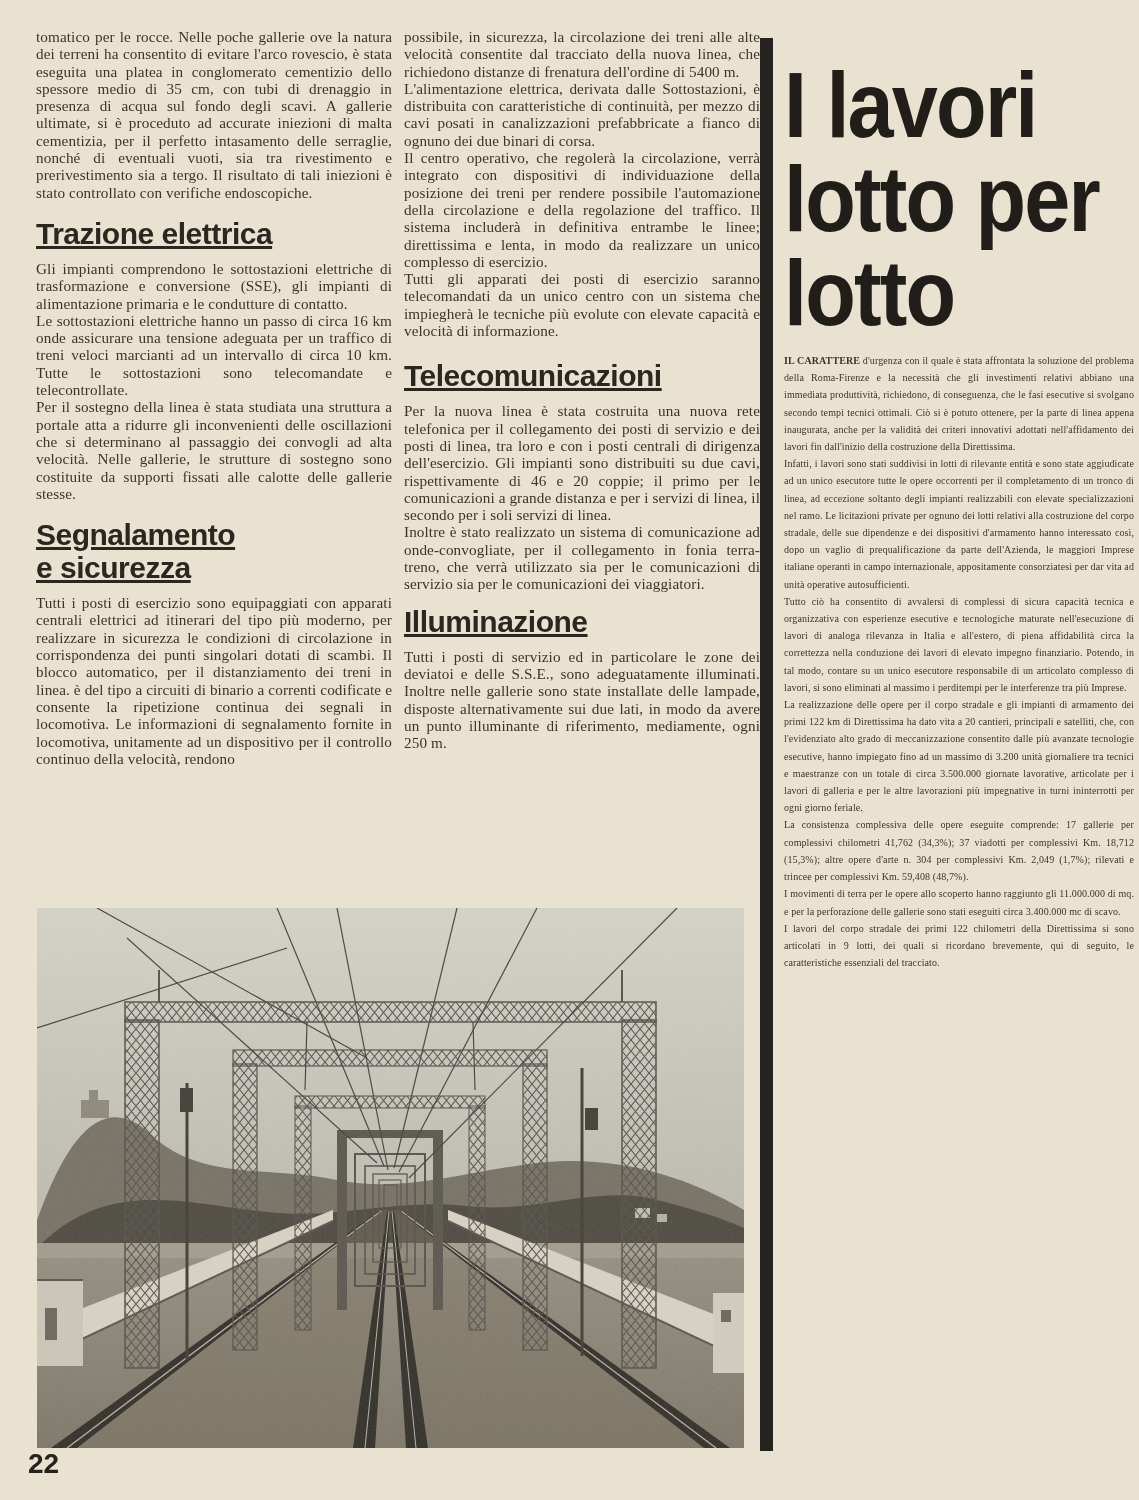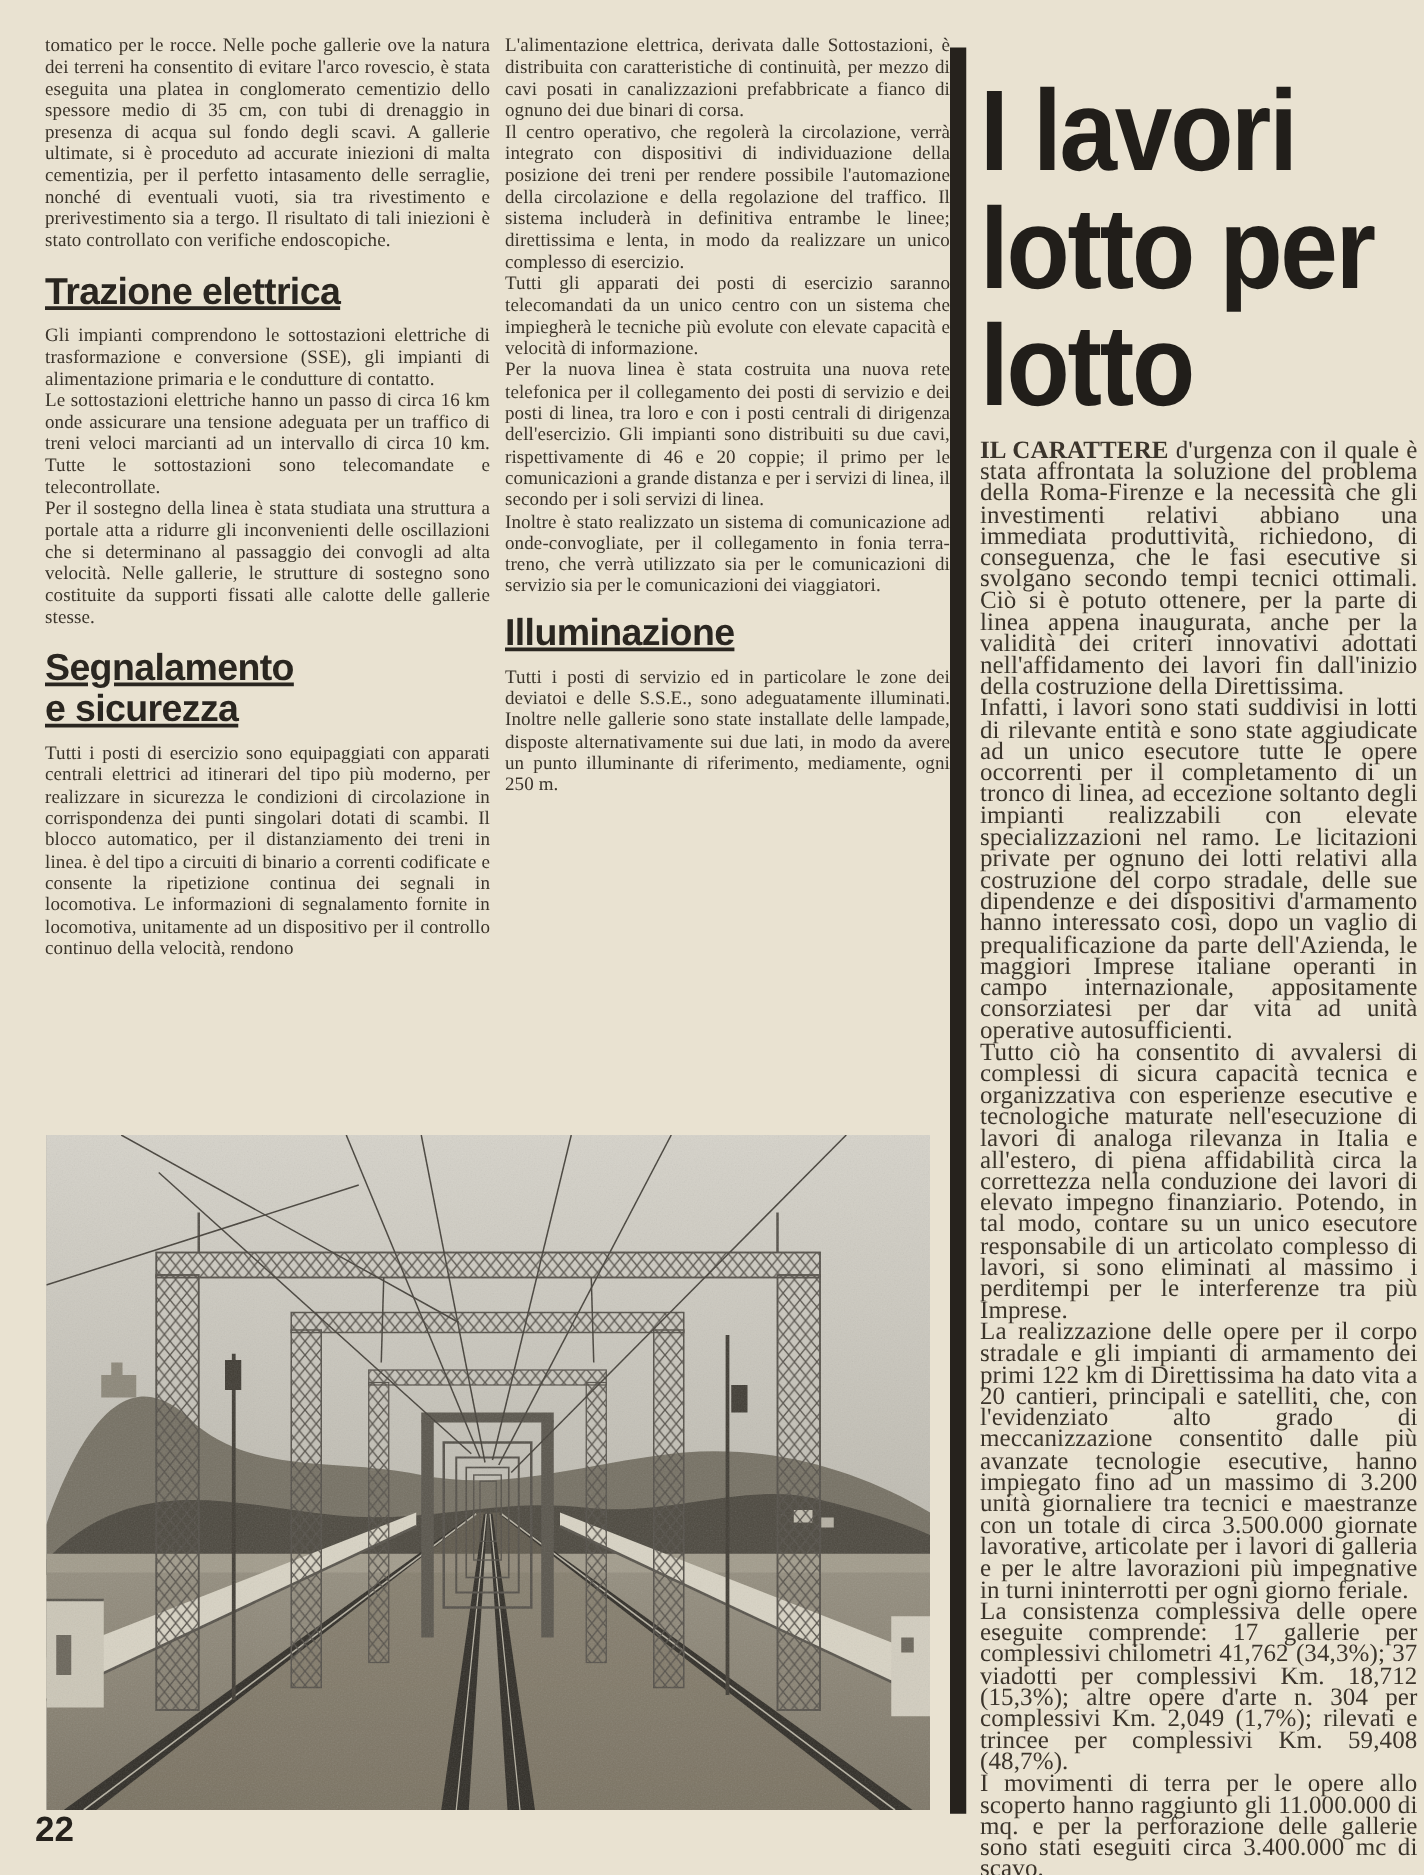--- a/index.html
+++ b/index.html
@@ -11,21 +11,21 @@
   }
   .page{position:absolute;inset:0;}
   .col{position:absolute;top:28px;}
   .col1{left:36px;width:356px;}
   .col2{left:404px;width:356px;}
   .col3{left:784px;width:350px;top:44px;}
   p.body{
     margin:0;font-size:15.2px;line-height:17.3px;
     text-align:justify;letter-spacing:0.1px;
   }
-  .col3 p.body{font-size:20px;line-height:17.2px;}
+  .col3 p.body{font-size:10px;line-height:17.2px;}
   h2.heading{
     font-family:"Liberation Sans", sans-serif;font-weight:bold;
     color:#2a2620;font-size:30px;line-height:33px;letter-spacing:-0.5px;
     margin:16px 0 10px 0;white-space:pre-line;text-decoration:underline;
   }
   h1.title{
     font-family:"Liberation Sans", sans-serif;font-weight:bold;
     color:#211e1a;font-size:92px;line-height:94px;letter-spacing:-2px;
     margin:14px 0 12px 0;width:389px;
     transform:scaleX(0.9);transform-origin:left top;
@@ -56,23 +56,25 @@
     <h2 class="heading">Trazione elettrica</h2>
     <p class="body">Gli impianti comprendono le sottostazioni elettriche di trasformazione e conversione (SSE), gli impianti di alimentazione primaria e le condutture di contatto.</p>
     <p class="body">Le sottostazioni elettriche hanno un passo di circa 16 km onde assicurare una tensione adeguata per un traffico di treni veloci marcianti ad un intervallo di circa 10 km. Tutte le sottostazioni sono telecomandate e telecontrollate.</p>
     <p class="body">Per il sostegno della linea è stata studiata una struttura a portale atta a ridurre gli inconvenienti delle oscillazioni che si determinano al passaggio dei convogli ad alta velocità. Nelle gallerie, le strutture di sostegno sono costituite da supporti fissati alle calotte delle gallerie stesse.</p>
     <h2 class="heading">Segnalamento
 e sicurezza</h2>
     <p class="body">Tutti i posti di esercizio sono equipaggiati con apparati centrali elettrici ad itinerari del tipo più moderno, per realizzare in sicurezza le condizioni di circolazione in corrispondenza dei punti singolari dotati di scambi. Il blocco automatico, per il distanziamento dei treni in linea. è del tipo a circuiti di binario a correnti codificate e consente la ripetizione continua dei segnali in locomotiva. Le informazioni di segnalamento fornite in locomotiva, unitamente ad un dispositivo per il controllo continuo della velocità, rendono</p>
   </div>
 
   <div class="col col2">
+    <p class="body">possibile, in sicurezza, la circolazione dei treni alle alte velocità consentite dal tracciato della nuova linea, che richiedono distanze di frenatura dell'ordine di 5400 m.</p>
     <p class="body">L'alimentazione elettrica, derivata dalle Sottostazioni, è distribuita con caratteristiche di continuità, per mezzo di cavi posati in canalizzazioni prefabbricate a fianco di ognuno dei due binari di corsa.</p>
     <p class="body">Il centro operativo, che regolerà la circolazione, verrà integrato con dispositivi di individuazione della posizione dei treni per rendere possibile l'automazione della circolazione e della regolazione del traffico. Il sistema includerà in definitiva entrambe le linee; direttissima e lenta, in modo da realizzare un unico complesso di esercizio.</p>
     <p class="body">Tutti gli apparati dei posti di esercizio saranno telecomandati da un unico centro con un sistema che impiegherà le tecniche più evolute con elevate capacità e velocità di informazione.</p>
+    <h2 class="heading" style="margin-top:20px">Telecomunicazioni</h2>
     <p class="body">Per la nuova linea è stata costruita una nuova rete telefonica per il collegamento dei posti di servizio e dei posti di linea, tra loro e con i posti centrali di dirigenza dell'esercizio. Gli impianti sono distribuiti su due cavi, rispettivamente di 46 e 20 coppie; il primo per le comunicazioni a grande distanza e per i servizi di linea, il secondo per i soli servizi di linea.</p>
     <p class="body">Inoltre è stato realizzato un sistema di comunicazione ad onde-convogliate, per il collegamento in fonia terra-treno, che verrà utilizzato sia per le comunicazioni di servizio sia per le comunicazioni dei viaggiatori.</p>
     <h2 class="heading" style="margin-top:12px">Illuminazione</h2>
     <p class="body">Tutti i posti di servizio ed in particolare le zone dei deviatoi e delle S.S.E., sono adeguatamente illuminati. Inoltre nelle gallerie sono state installate delle lampade, disposte alternativamente sui due lati, in modo da avere un punto illuminante di riferimento, mediamente, ogni 250 m.</p>
   </div>
 
   <div class="vbar"></div>
 
   <div class="col col3">
     <h1 class="title">I lavori lotto per lotto</h1>

